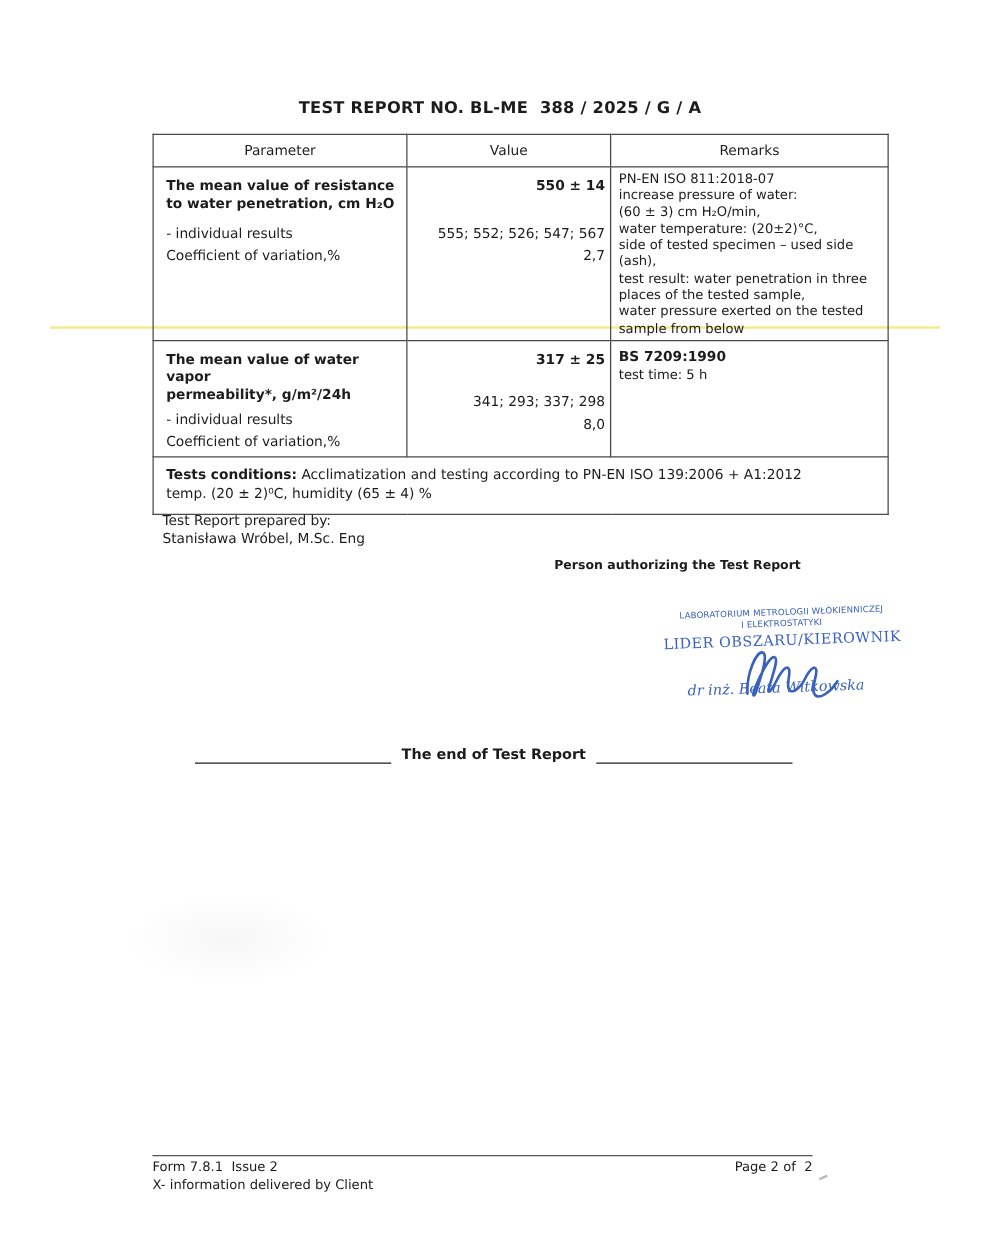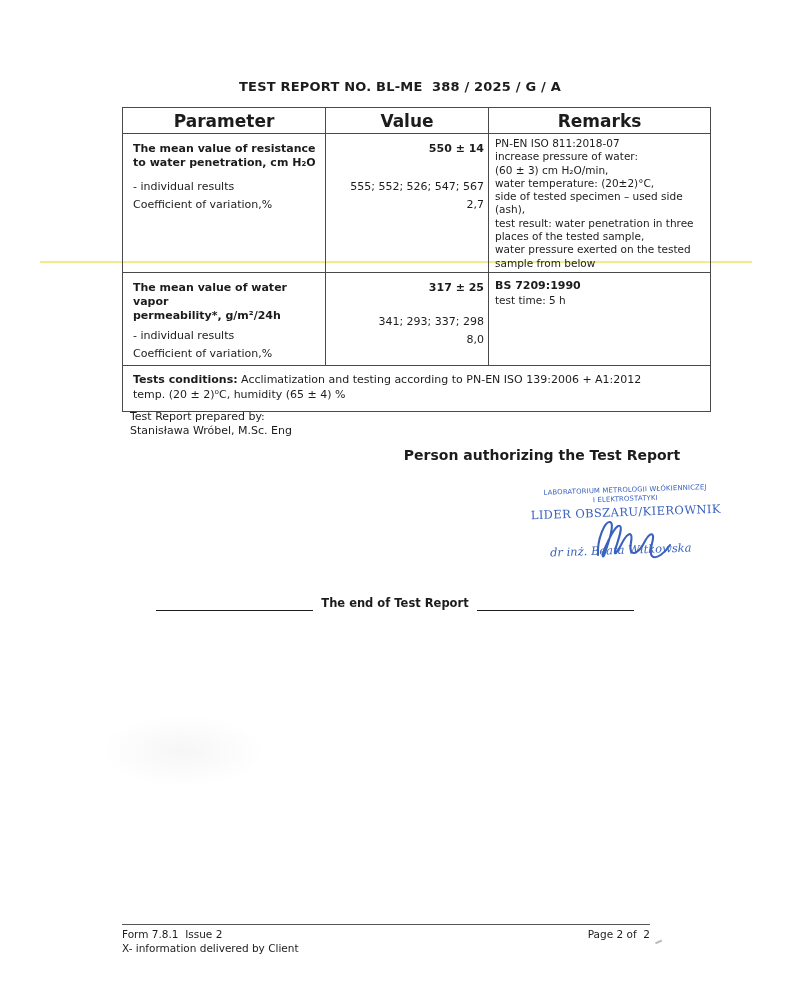--- a/index.html
+++ b/index.html
@@ -18,21 +18,21 @@
     position:absolute; left:122px; top:107px; width:588px;
     border-collapse:collapse; table-layout:fixed;
   }
   .report-table th, .report-table td {
     border:1.5px solid #4a4a4a; vertical-align:top;
   }
   .col-param { width:203px; }
   .col-value { width:163px; }
   .col-remarks { width:222px; }
   .report-table th {
-    height:26px; font-size:17px; font-weight:bold; text-align:center;
+    height:26px; font-size:11px; font-weight:normal; text-align:center;
     vertical-align:middle; padding:2px;
   }
   tr.r1 > td { height:138px; }
   tr.r2 > td { height:80px; }
   td.param-cell { padding:8px 6px 0 10px; }
   td.value-cell { padding:8px 4px 0 4px; text-align:right; }
   .cell-main { font-weight:bold; font-size:11px; line-height:14px; white-space:pre-line; }
   .r1 .cell-main { margin-bottom:10px; }
   .r2 .cell-main { margin-bottom:6px; }
   .r1 .value-cell .cell-main { min-height:38px; margin-bottom:0; }
@@ -44,21 +44,21 @@
   .remarks-bold { font-weight:bold; font-size:11px; line-height:14px; }
   .remarks-text { font-size:10.5px; line-height:14px; }
   td.conditions-cell { padding:6px 8px 8px 10px; height:46px; }
   .cond-line { font-size:11px; line-height:15px; white-space:pre-wrap; }
   .b { font-weight:bold; }
   
   .prepared-by { position:absolute; left:130px; top:410px; font-size:11px; line-height:14px; }
   .prepared-label { font-weight:normal; }
   .authorizing-heading {
     position:absolute; left:397px; top:447px; width:290px; text-align:center;
-    font-weight:bold; font-size:14px;
+    font-weight:bold; font-size:10px;
   }
   .stamp {
     position:absolute; left:523px; top:486px; width:205px;
     transform:rotate(-2deg); text-align:center;
   }
   .stamp-line1, .stamp-line2 { font-size:6.9px; line-height:9px; letter-spacing:.15px; }
   .stamp-line3 {
     font-family:"DejaVu Serif", serif; font-size:11.5px; line-height:15px;
     letter-spacing:.4px; margin-top:1px;
   }

